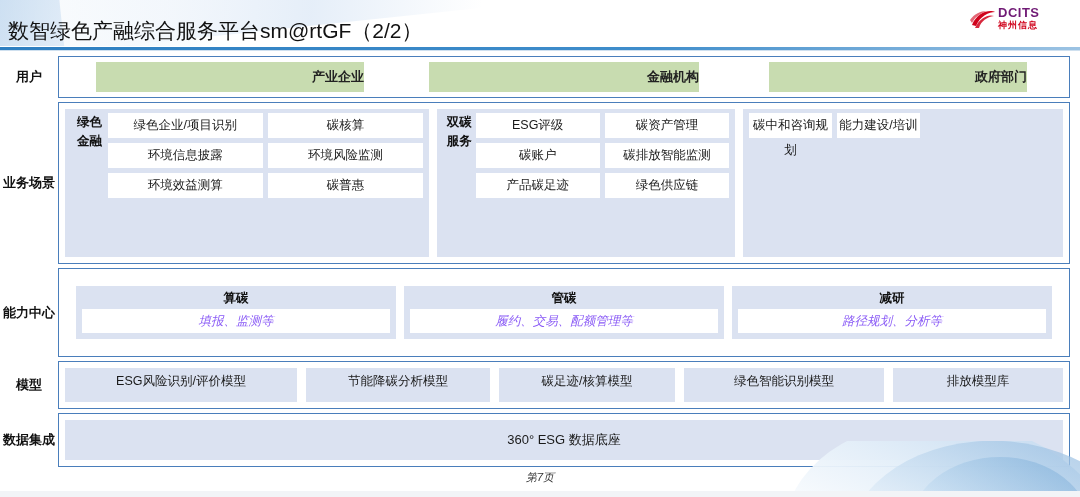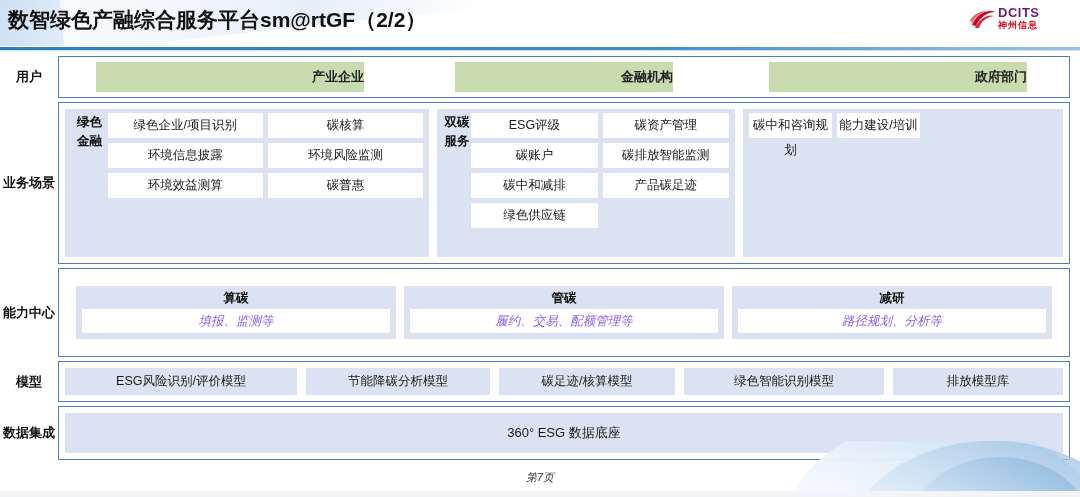--- a/index.html
+++ b/index.html
@@ -18,22 +18,22 @@
   .top-deco .sw2{position:absolute;left:-40px;top:-70px;width:300px;height:120px;
     background:linear-gradient(110deg,#a9c9e8 0%,#ffffff 70%);
     transform:rotate(-10deg);opacity:.55;border-bottom-right-radius:120px;}
   .top-deco .sw3{position:absolute;left:60px;top:-40px;width:420px;height:70px;
     background:linear-gradient(100deg,#ffffff 0%,#dfeaf7 60%,#ffffff 100%);
     transform:rotate(-6deg);opacity:.8;}
 
   
   .header{position:absolute;left:0;top:0;width:1080px;height:47px;}
   .title{
-    position:absolute;left:8px;top:6px;
-    font-size:21px;font-weight:bold;color:#111111;letter-spacing:0px;white-space:nowrap;
+    position:absolute;left:8px;top:17px;
+    font-size:21px;font-weight:normal;color:#111111;letter-spacing:0px;white-space:nowrap;
   }
   .logo{position:absolute;right:14px;top:6px;width:96px;height:30px;}
   .logo-mark{position:absolute;left:0;top:2px;width:26px;height:22px;}
   .logo-txt{position:absolute;left:28px;top:0px;}
   .logo-en{font-size:13px;font-weight:bold;color:#701a75;letter-spacing:.5px;line-height:14px;}
   .logo-cn{font-size:9px;font-weight:bold;color:#d0021b;letter-spacing:1px;line-height:11px;}
 
   .hr-blue{position:absolute;left:0;top:47px;width:1080px;height:3px;
     background:linear-gradient(90deg,#2e7fc1 0%,#3f8dcb 60%,#9cc3e3 100%);}
   .hr-blue-thin{position:absolute;left:0;top:50px;width:1080px;height:1px;background:#cfe0ef;}
@@ -51,21 +51,21 @@
   }
 
   
   .user-row .rowbox{padding:5px 4px;}
   .users{display:flex;align-items:center;height:30px;}
   .user-cell{display:flex;justify-content:center;flex:1;}
   .user-box{
     background:#c8dcb0;height:30px;line-height:30px;text-align:right;
     font-size:13px;font-weight:bold;color:#222;border-radius:0;
   }
-  .u0{width:268px;}.u1{width:218px;}.u2{width:258px;}
+  .u0{width:268px;}.u1{width:270px;}.u2{width:258px;}
 
   
   .biz-row .rowbox{padding:6px;}
   .biz-wrap{display:flex;gap:8px;height:148px;}
   .panel{background:#dbe2f1;padding:4px 6px 6px 6px;box-sizing:border-box;display:flex;flex-direction:row;}
   .p0{width:364px;}.p1{width:298px;}.p2{flex:1;}
   .panel-title{text-align:center;font-size:12.5px;font-weight:bold;color:#111;
     line-height:19px;height:19px;margin-bottom:3px;}
   .tiles{display:flex;flex-wrap:wrap;gap:5px;align-content:flex-start;}
   .tile{
@@ -80,21 +80,21 @@
   .cap-row .rowbox{padding:17px;}
   .cap-wrap{display:flex;gap:8px;}
   .cap{background:#dbe2f1;flex:1;padding:3px 6px 6px 6px;box-sizing:border-box;}
   .cap-title{text-align:center;font-size:12.5px;font-weight:bold;color:#111;line-height:18px;margin-bottom:2px;}
   .cap-sub{background:#fff;height:24px;line-height:24px;text-align:center;
     font-size:12.5px;font-style:italic;color:#8b5cf6;}
 
   
   .model-row .rowbox{padding:6px;}
   .models{display:flex;gap:9px;}
-  .model{background:#dbe2f1;height:27px;line-height:27px;text-align:center;
+  .model{background:#dbe2f1;height:34px;line-height:27px;text-align:center;
     font-size:12.5px;color:#1a1a1a;}
   .m0{width:232px;}.m1{width:184px;}.m2{width:176px;}.m3{width:200px;}.m4{flex:1;text-align:center;}
 
   
   .data-row .rowbox{padding:6px;}
   .databar{background:#dbe2f1;height:40px;line-height:40px;text-align:center;
     font-size:13px;color:#1a1a1a;}
 
   
   .footer{position:absolute;left:0;top:470px;width:1080px;text-align:center;
@@ -175,21 +175,20 @@
           </div>
         </div>
 
         <div class="panel p1">
           <div class="panel-title">双碳服务</div>
           <div class="tiles">
             <div class="tile">ESG评级</div>
             <div class="tile">碳资产管理</div>
             <div class="tile">碳账户</div>
             <div class="tile">碳排放智能监测</div>
-            <div class="tile">碳中和减排</div>
             <div class="tile">产品碳足迹</div>
             <div class="tile">绿色供应链</div>
           </div>
         </div>
 
         <div class="panel p2">
           <div class="tiles">
             <div class="tile">碳中和咨询规划</div>
             <div class="tile">能力建设/培训</div>
           </div>

